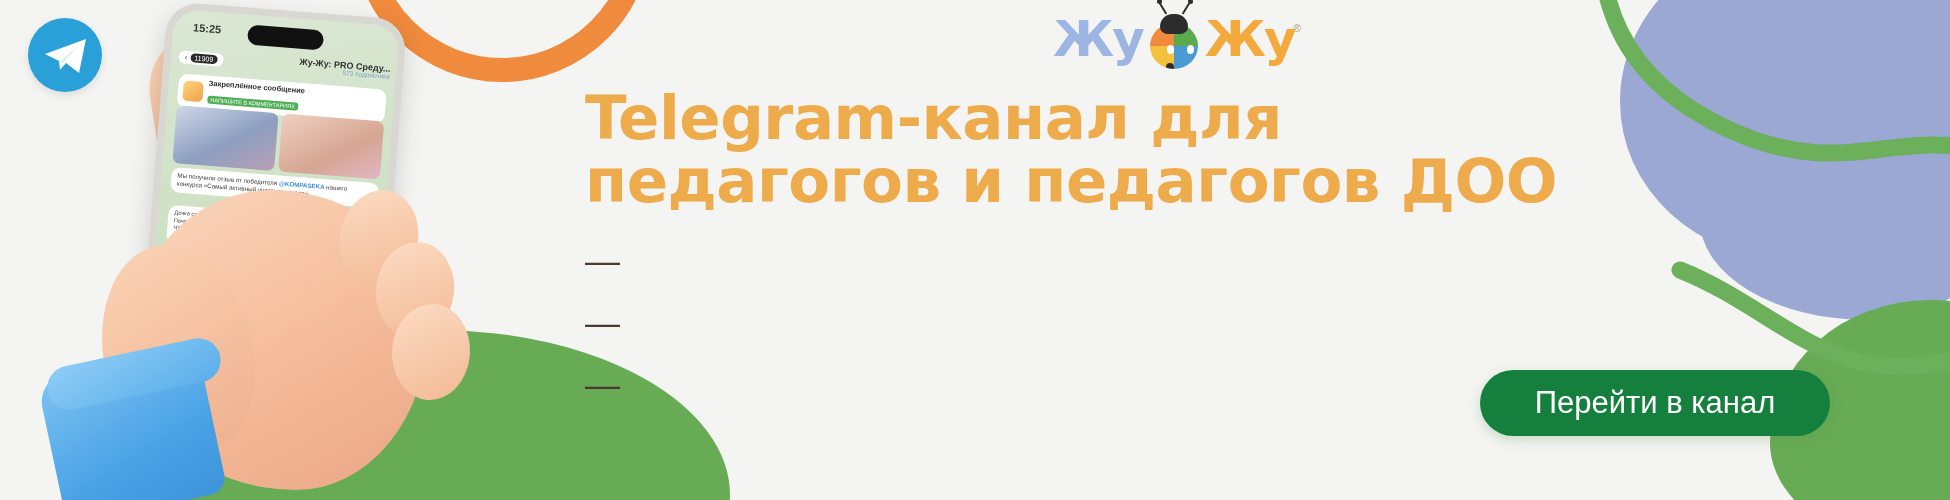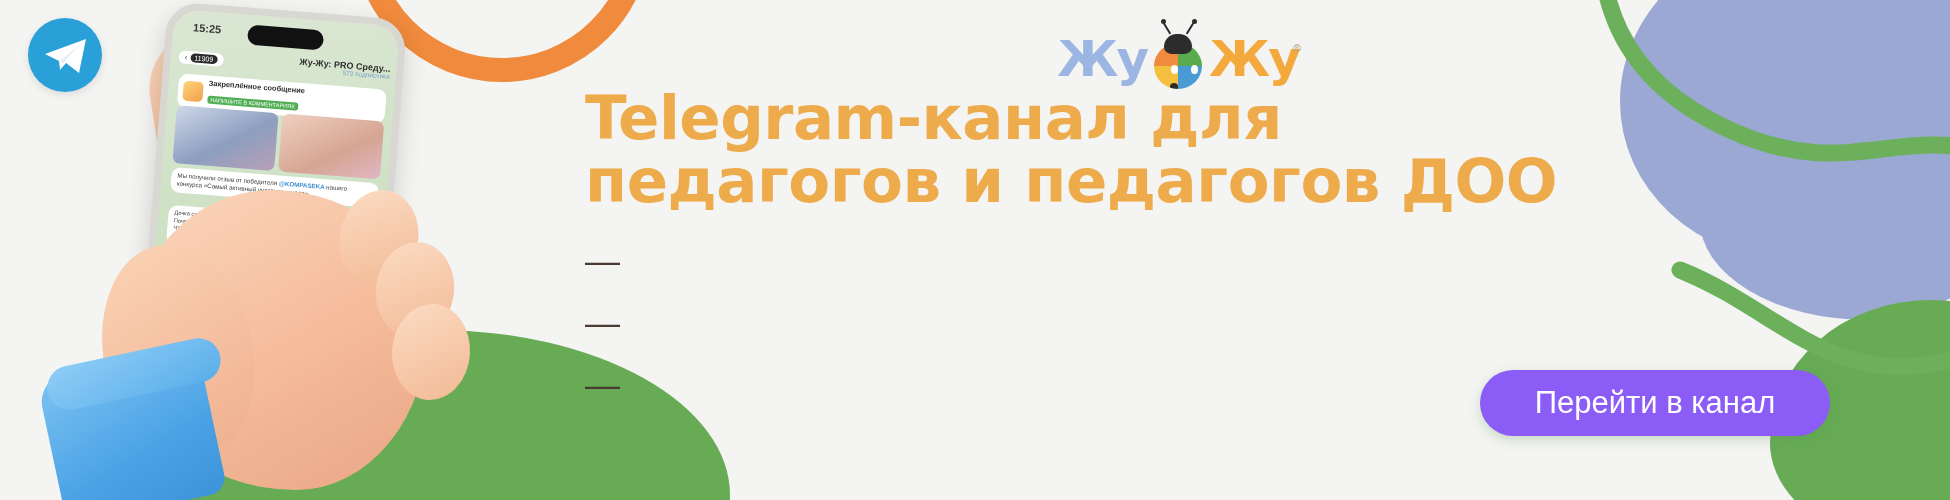--- a/index.html
+++ b/index.html
@@ -163,21 +163,21 @@
   .composer{
     position:absolute;left:8px;right:8px;bottom:6px;height:18px;
     background:#eef3ea;border-radius:9px;display:flex;align-items:center;
     padding:0 6px;font-size:6.2px;color:#7b8a76;
   }
 
   
   .brand{position:absolute;left:1053px;top:2px;width:250px;height:98px;}
   .brand-row{
     position:absolute;left:0;top:6px;width:250px;height:62px;
-    display:flex;align-items:center;justify-content:center;margin-top:20px;
+    display:flex;align-items:center;
   }
   .brand-word{
     font-family:"DejaVu Sans",sans-serif;
     font-weight:700;font-size:50px;letter-spacing:-2px;line-height:1;
   }
   .bw-left{color:#9db5e2;}
   .bw-right{color:#f4a93c;}
   .bug{position:relative;width:58px;height:58px;margin:0 2px;}
   .bug-body{
     position:absolute;left:5px;top:13px;width:48px;height:46px;border-radius:50%;
@@ -220,21 +220,21 @@
   .bullets li{
     font-size:35px;color:#4a3a31;line-height:1;margin-bottom:27px;
     display:flex;align-items:baseline;gap:16px;
   }
   .dash{color:#4a3a31;}
 
   
   .cta{
     position:antialiased;position:absolute;left:1480px;top:370px;
     width:350px;height:66px;border-radius:33px;
-    background:#8b5cf6;border:0;cursor:pointer;
+    background:#15803d;border:0;cursor:pointer;
     color:#ffffff;font-size:31px;font-family:"Liberation Sans",sans-serif;
     display:flex;align-items:center;justify-content:center;
     box-shadow:0 4px 12px rgba(90,150,75,.28);
   }
 </style>
 </head>
 <body>
 
 <div class="banner">
 

